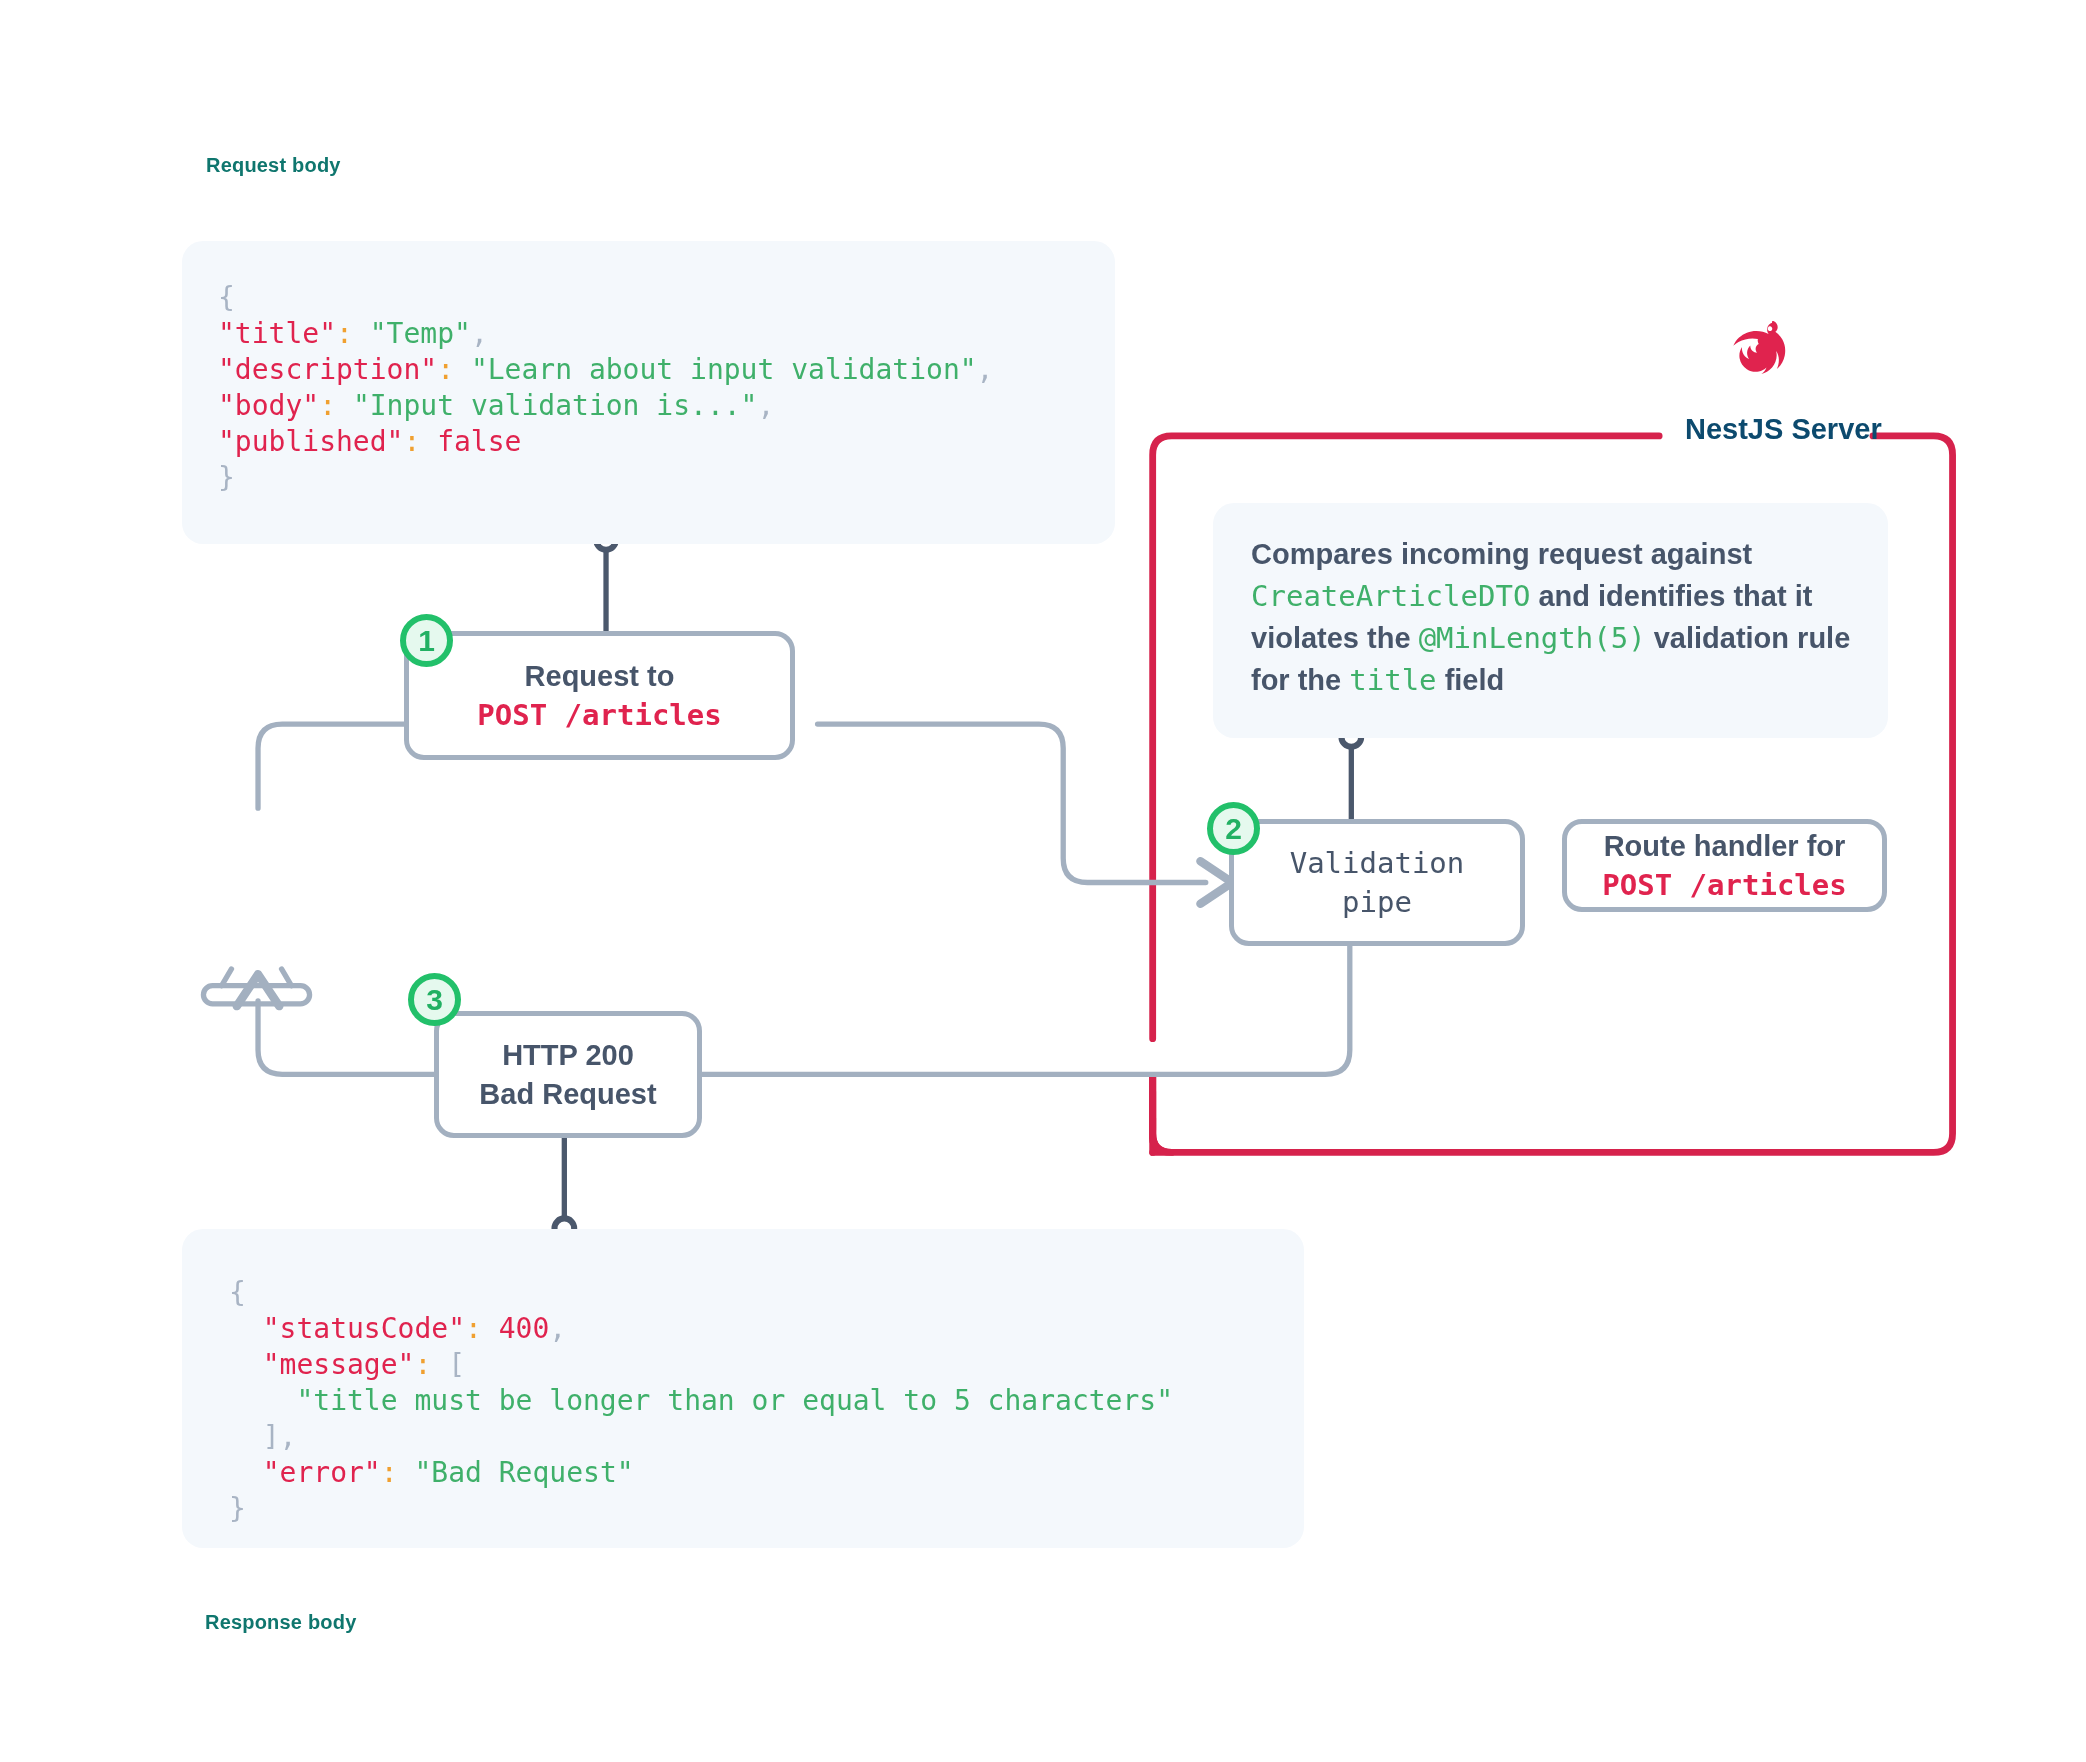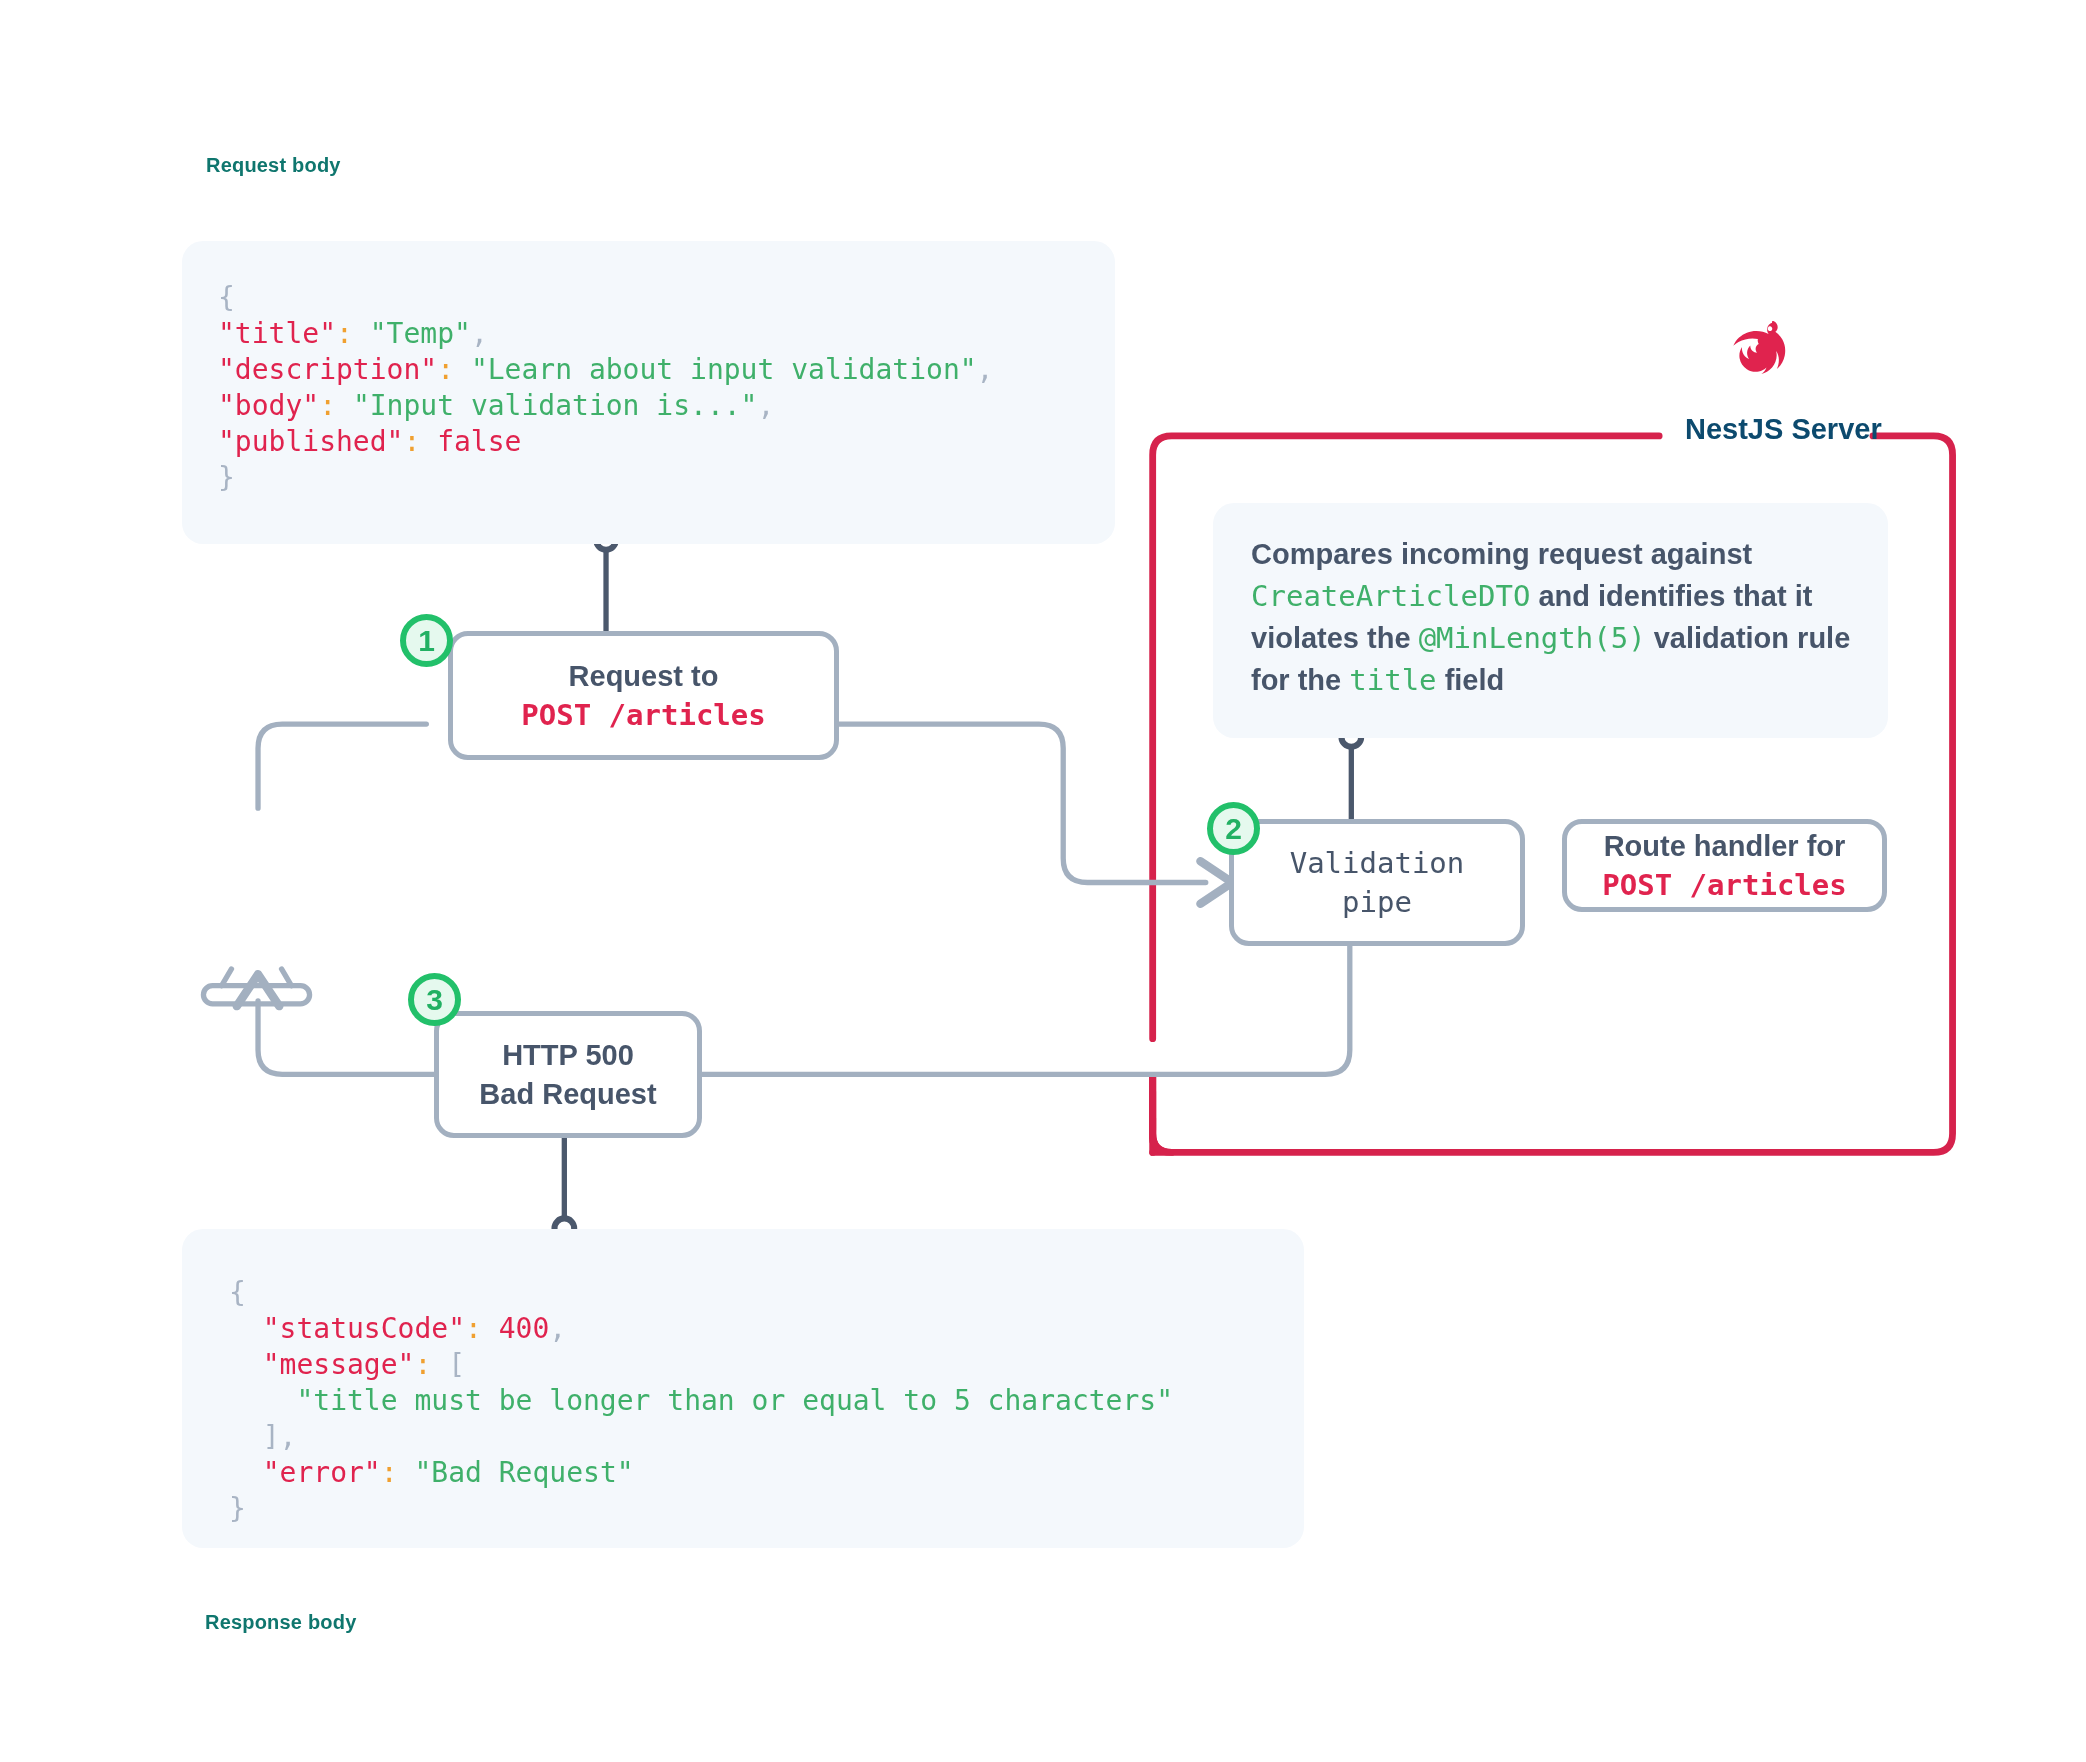--- a/index.html
+++ b/index.html
@@ -93,21 +93,21 @@
   }
   .flow-box .ln2 {
     font-size: 29px;
     font-weight: bold;
     line-height: 39px;
     white-space: nowrap;
   }
   .mono { font-family: "DejaVu Sans Mono", monospace; }
   .crimson { color: #e0234e; }
 
-  #box-request { left: 448px; top: 631px; width: 391px; height: 129px; }
+  #box-request { left: 404px; top: 631px; width: 391px; height: 129px; }
   #box-http400 { left: 434px; top: 1011px; width: 268px; height: 127px; }
   #box-validation {
     left: 1229px; top: 819px; width: 296px; height: 127px;
   }
   #box-validation .ln1, #box-validation .ln2 {
     font-family: "DejaVu Sans Mono", monospace;
     font-weight: normal;
     font-size: 29px;
   }
   #box-route { left: 1562px; top: 819px; width: 325px; height: 93px; }
@@ -309,21 +309,21 @@
     <span>field</span>
   </div>
 
 
   <div class="flow-box" id="box-request">
     <span class="ln1">Request to</span>
     <span class="ln2 mono crimson">POST /articles</span>
   </div>
 
   <div class="flow-box" id="box-http400">
-    <span class="ln1">HTTP 500</span>
+    <span class="ln1">HTTP 200</span>
     <span class="ln2">Bad Request</span>
   </div>
 
   <div class="flow-box" id="box-validation">
     <span class="ln1">Validation</span>
     <span class="ln2">pipe</span>
   </div>
 
   <div class="flow-box" id="box-route">
     <span class="ln1">Route handler for</span>

